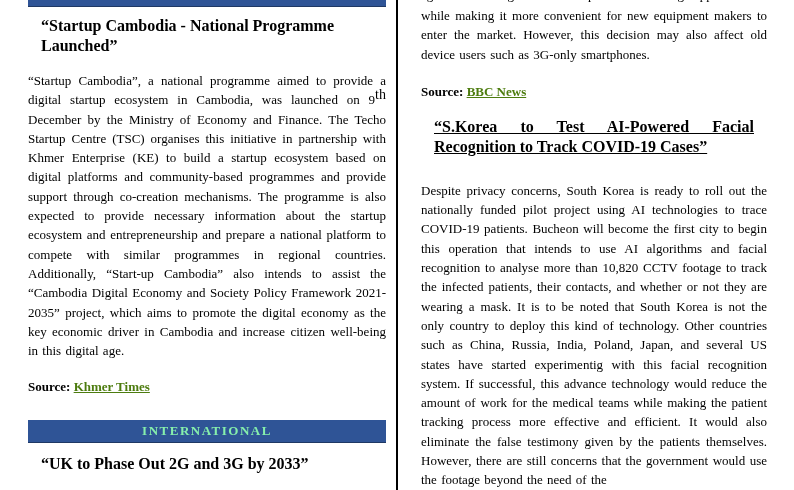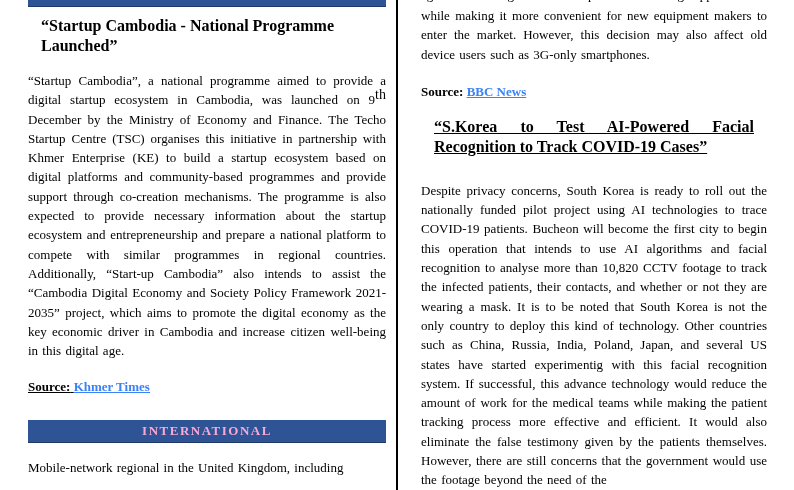--- a/index.html
+++ b/index.html
@@ -44,30 +44,30 @@
     word-spacing: 1px;
   }
   sup { font-size: 14px; line-height: 0; }
   .source-row {
     margin: 0;
     font-size: 13px;
     line-height: 19px;
     font-weight: bold;
   }
   .source-link {
-    color: #3b82f6;
+    color: #4d7c0f;
     font-weight: bold;
     text-decoration: underline;
     cursor: pointer;
   }
   .section-banner {
     height: 22px;
     background: #2F5496;
     border-bottom: 1px solid #1F3864;
-    color: #f9a8d4;
+    color: #86efac;
     font-size: 13px;
     font-weight: bold;
     letter-spacing: 1.5px;
     text-align: center;
     line-height: 22px;
   }
   .clipped-line {
     height: 4px;
     overflow: hidden;
   }
@@ -80,21 +80,21 @@
     word-spacing: 1px;
     white-space: nowrap;
   }
 
   
   .mt-9  { margin-top: 9px; }
   .mt-11 { margin-top: 11px; }
   .mt-14 { margin-top: 24px; }
   .mt-15 { margin-top: 15px; }
   .mt-16 { margin-top: 16px; text-decoration: underline; }
-  .mt-17 { margin-top: 17px; text-decoration: underline; }
+  .mt-17 { margin-top: 17px; }
   .mt-18 { margin-top: 18px; }
   .mt-2  { margin-top: 2px; }
 </style>
 </head>
 <body>
 
 <div class="page">
 
   <div class="divider"></div>
 
@@ -103,20 +103,21 @@
     <div class="banner-sliver"></div>
 
     <h2 class="headline mt-9">“Startup Cambodia - National Programme Launched”</h2>
 
     <p class="body mt-15"><span>“Startup Cambodia”, a national programme aimed to provide a digital startup ecosystem in Cambodia, was launched on 9</span><sup>th</sup><span> December by the Ministry of Economy and Finance. The Techo Startup Centre (TSC) organises this initiative in partnership with Khmer Enterprise (KE) to build a startup ecosystem based on digital platforms and community-based programmes and provide support through co-creation mechanisms. The programme is also expected to provide necessary information about the startup ecosystem and entrepreneurship and prepare a national platform to compete with similar programmes in regional countries. Additionally, “Start-up Cambodia” also intends to assist the “Cambodia Digital Economy and Society Policy Framework 2021-2035” project, which aims to promote the digital economy as the key economic driver in Cambodia and increase citizen well-being in this digital age.</span></p>
 
     <p class="source-row mt-17"><span>Source:</span>&nbsp;<a class="source-link">Khmer Times</a></p>
 
     <div class="section-banner mt-14">INTERNATIONAL</div>
 
+    <h2 class="headline mt-11">“UK to Phase Out 2G and 3G by 2033”</h2>
 
     <p class="body mt-15">Mobile-network regional in the United Kingdom, including</p>
   </div>
 
   <div class="col col-right">
 
     <div class="clipped-line">
         <span class="inner">agreed with the government to phase out existing supp</span>
       </div>
 

